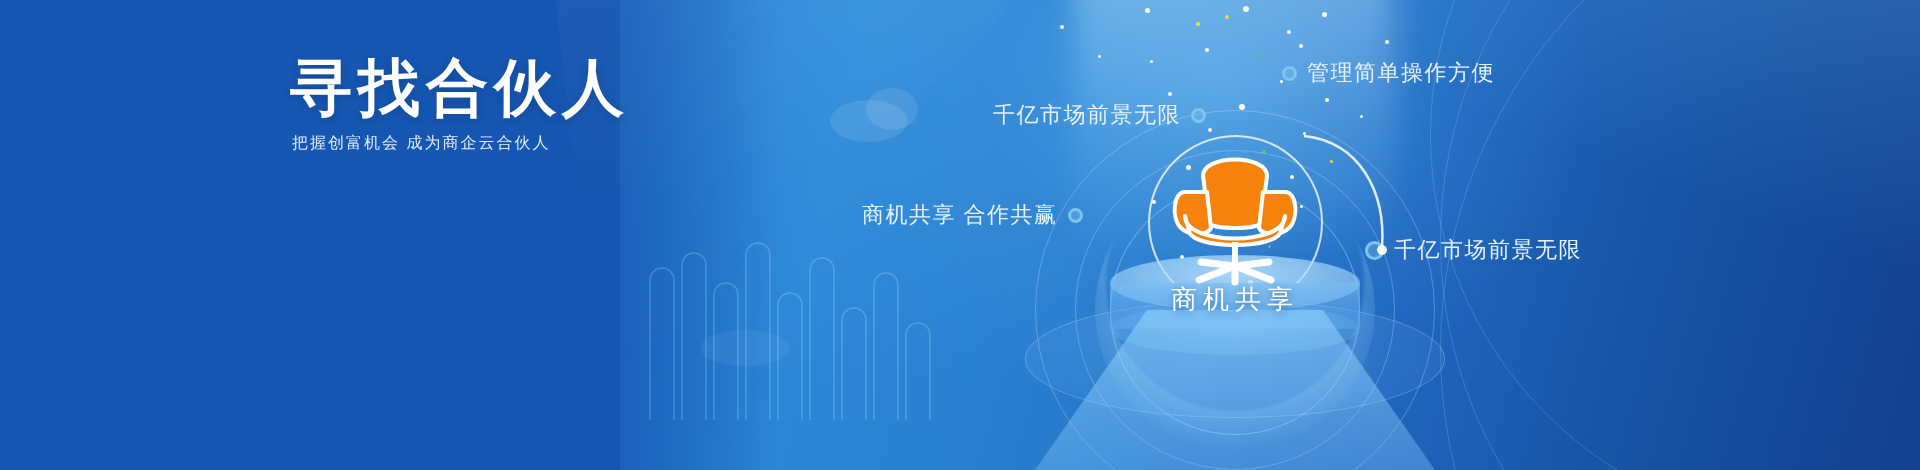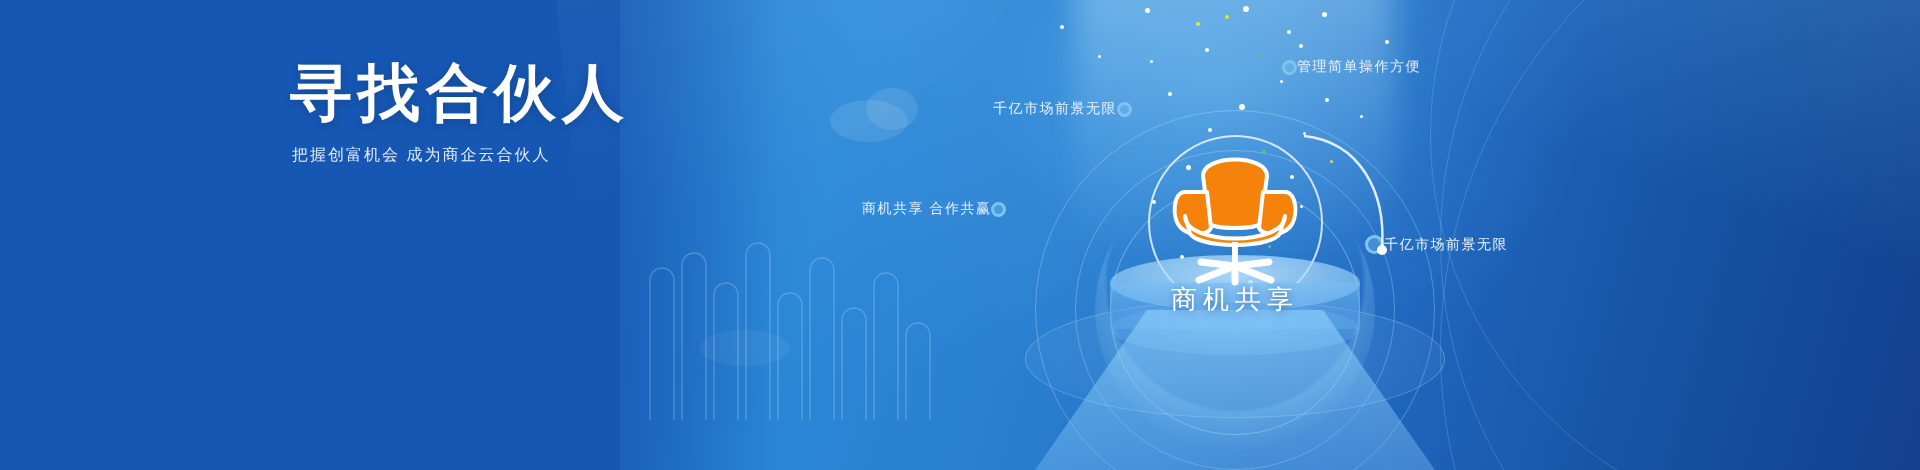--- a/index.html
+++ b/index.html
@@ -76,37 +76,37 @@
     background:radial-gradient(ellipse at 50% 45%, rgba(150,210,250,.18), rgba(150,210,250,.04));
   }
   
   .squiggles{position:absolute;left:640px;bottom:40px;width:330px;height:220px;opacity:.28;}
   
   .chair{position:absolute;left:50%;margin-left:-80px;top:130px;width:160px;height:160px;}
   
   .copy{position:absolute;left:290px;top:60px;width:420px;color:#fff;}
   .h1{
     font-size:62px;line-height:1.08;font-weight:700;letter-spacing:6px;
-    color:#ffffff;text-shadow:0 2px 10px rgba(0,0,0,.18);margin:0 0 18px 0;
+    color:#ffffff;text-shadow:0 2px 10px rgba(0,0,0,.18);margin:0 0 6px 0;font-family:Liberation Mono, monospace;
   }
   .h2{
     font-size:46px;line-height:1.1;font-weight:700;letter-spacing:2px;
     color:#ffffff;text-shadow:0 2px 10px rgba(0,0,0,.18);margin:0 0 26px 0;
   }
   .sub{
     font-size:16px;letter-spacing:2px;color:#e3ecf9;margin:0 0 26px 2px;font-weight:400;
   }
   .cta{
     display:inline-block;padding:12px 28px;border:2px solid #ffffff;
     color:#ffffff;font-size:20px;letter-spacing:3px;background:transparent;
     cursor:pointer;
   }
   
-  .feat{position:absolute;display:flex;align-items:center;gap:0;color:#e9f2fd;
-        font-size:14px;letter-spacing:1.5px;white-space:nowrap;}
+  .feat{position:absolute;display:flex;align-items:center;gap:10px;color:#e9f2fd;
+        font-size:22px;letter-spacing:1.5px;white-space:nowrap;}
   .dot{
     width:19px;height:19px;border-radius:50%;
     border:3px solid #7fc4ee;background:rgba(120,195,240,.35);flex:none;
   }
   .dot.sm{width:15px;height:15px;border-width:3px;}
   .podium-label{
     position:absolute;left:50%;transform:translateX(-50%);
     color:#ffffff;font-size:26px;letter-spacing:6px;font-weight:400;
     text-shadow:0 2px 8px rgba(10,50,110,.5);
   }

